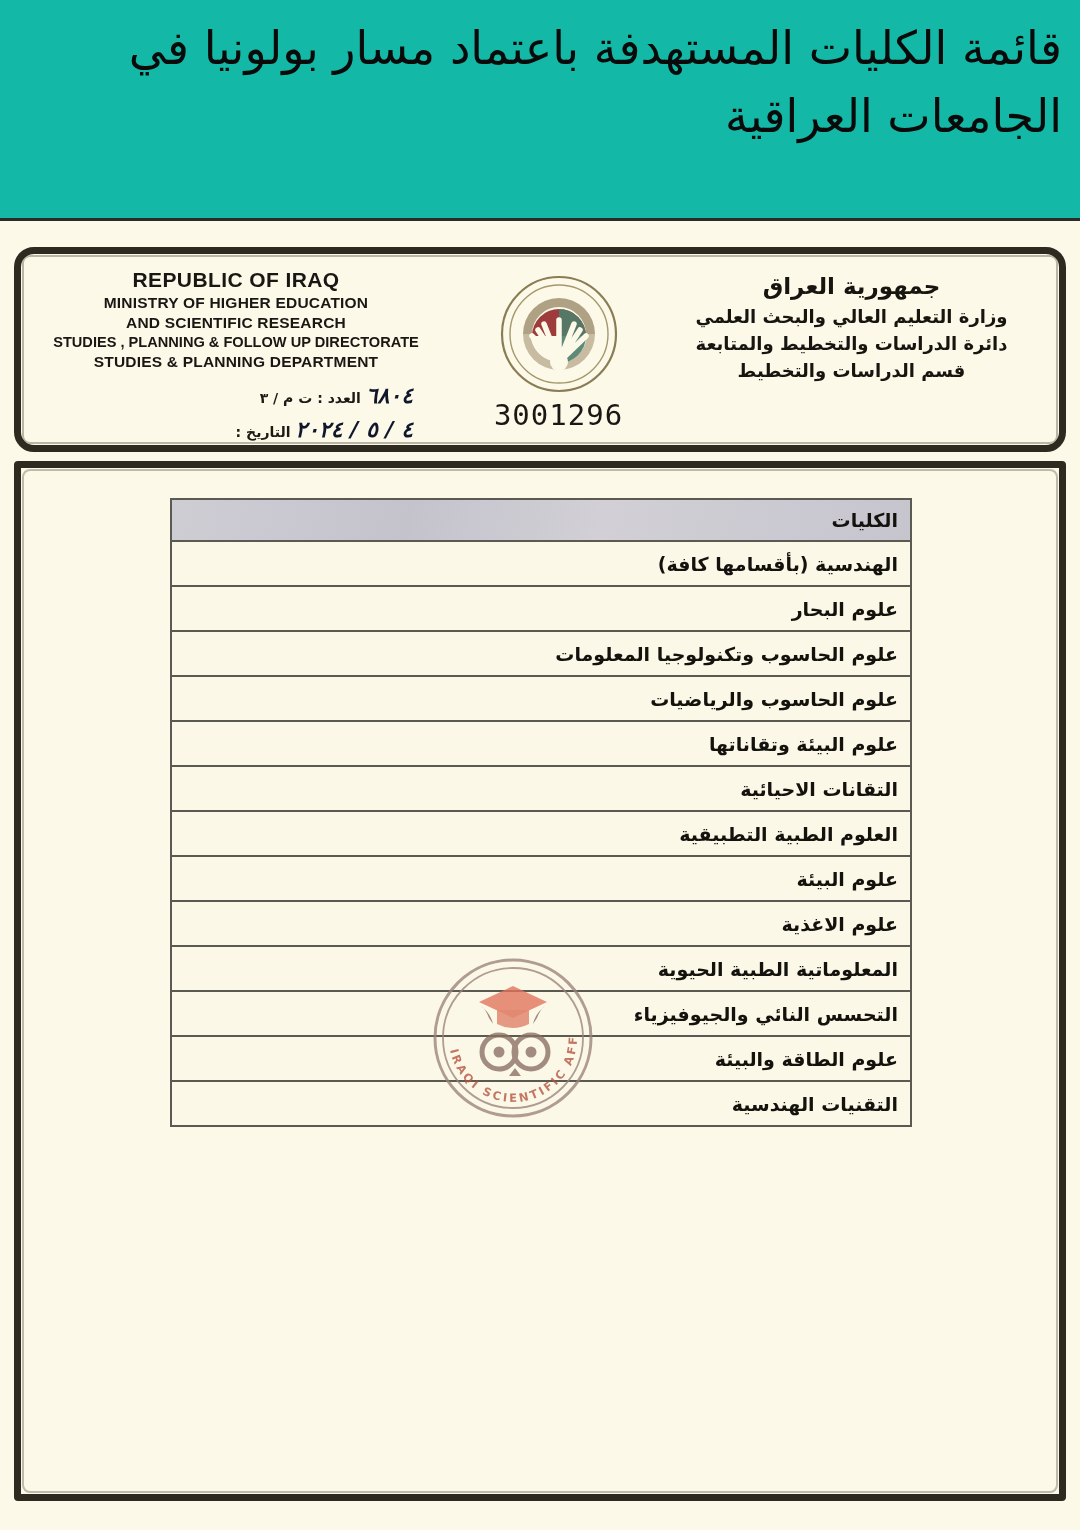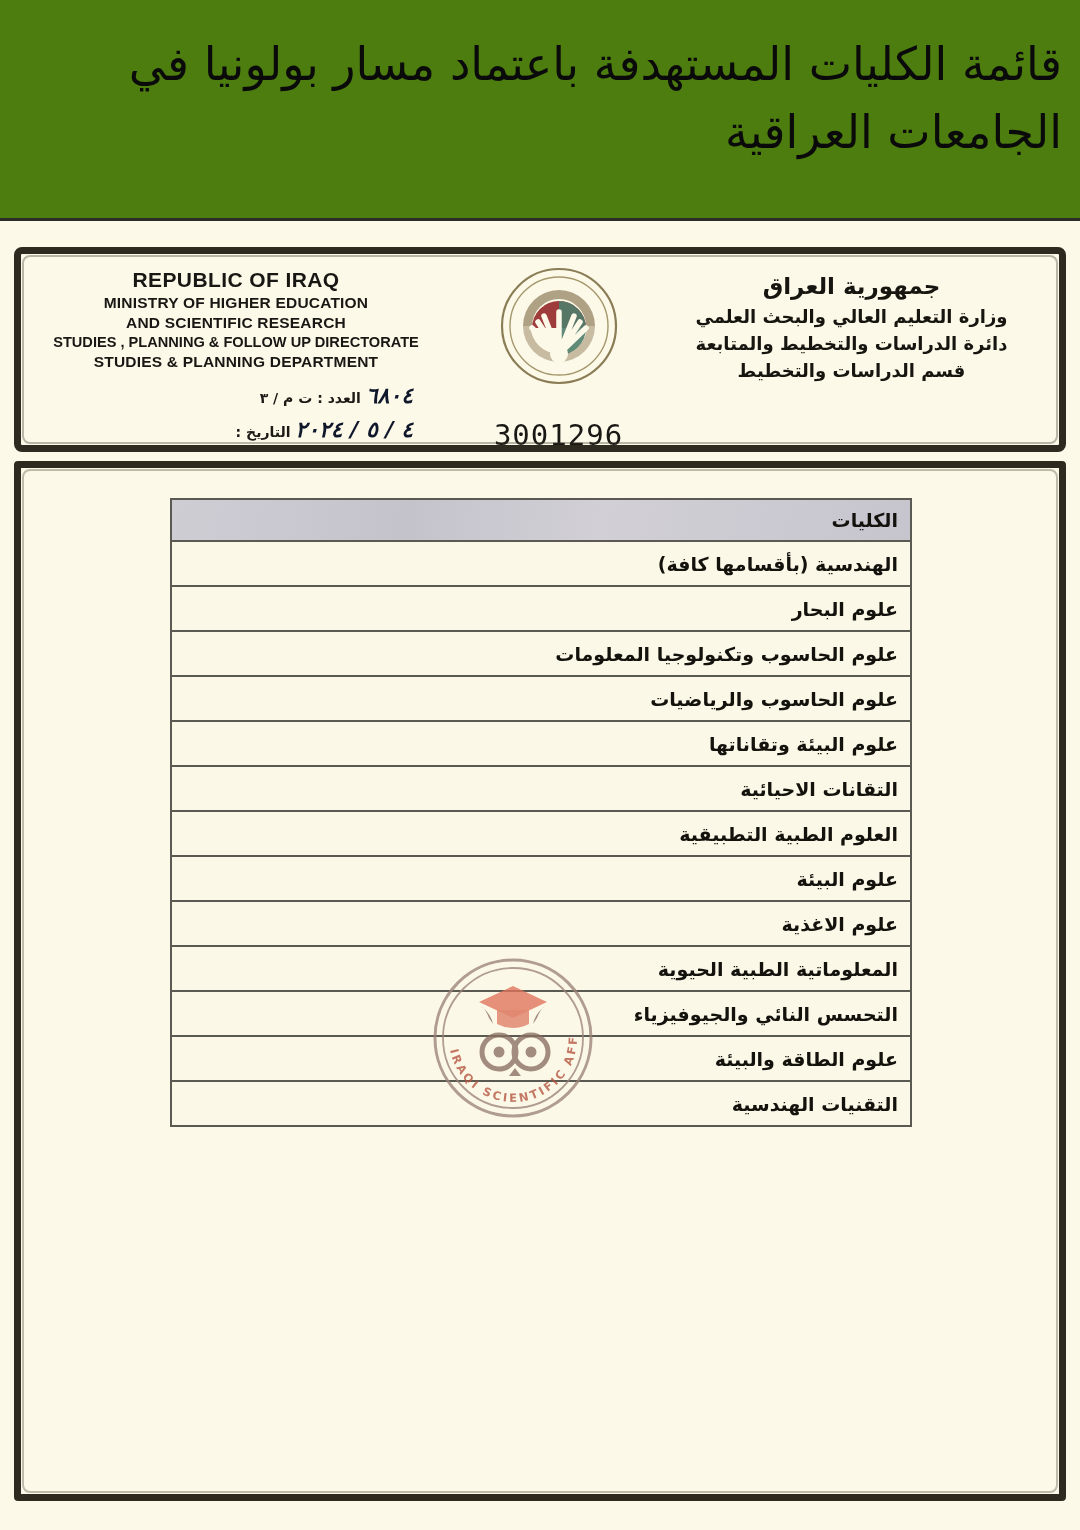--- a/index.html
+++ b/index.html
@@ -12,23 +12,23 @@
     height: 1530px;
     font-family: "Liberation Sans", "DejaVu Sans", sans-serif;
     overflow: hidden;
     position: relative;
   }
 
   
   .title-band {
     width: 1080px;
     height: 218px;
-    background: #4d7c0f;
-    box-sizing: border-box;
-    padding: 30px 18px 0 60px;
+    background: #14b8a6;
+    box-sizing: border-box;
+    padding: 14px 18px 0 60px;
     display: flex;
     align-items: flex-start;
     justify-content: flex-end;
   }
   .title-text {
     direction: rtl;
     text-align: right;
     font-family: "DejaVu Sans", "Liberation Sans", sans-serif;
     font-size: 46px;
     line-height: 1.48;
@@ -54,21 +54,21 @@
       radial-gradient(circle at 18% 30%, rgba(255,255,255,0.55) 0 14px, rgba(255,255,255,0) 15px),
       radial-gradient(circle at 72% 66%, rgba(255,255,255,0.35) 0 18px, rgba(255,255,255,0) 19px),
       radial-gradient(circle at 40% 88%, rgba(250,244,225,0.6) 0 22px, rgba(255,255,255,0) 23px);
   }
 
   
   .header-box {
     position: relative;
     height: 205px;
     border: 7px solid #2e2a20;
-    border-radius: 8px;
+    border-radius: 20px;
     background: #fdf9e9;
     box-sizing: border-box;
     display: flex;
     align-items: stretch;
     overflow: hidden;
   }
   .header-box::after {
     content: "";
     position: absolute;
     inset: 1px;
@@ -122,23 +122,22 @@
     padding-right: 6px;
     font-family: "DejaVu Sans", sans-serif;
   }
 
   
   .header-mid {
     width: 215px;
     display: flex;
     flex-direction: column;
     align-items: center;
-    padding-top: 12px;
-    box-sizing: border-box;
-    gap: 28px;
+    padding-top: 20px;
+    box-sizing: border-box;
   }
   .emblem {
     width: 120px;
     height: 120px;
     position: relative;
   }
   .emblem svg { display:block; }
   .doc-number {
     margin-top: 4px;
     font-family: "DejaVu Sans Mono", "Liberation Mono", monospace;

